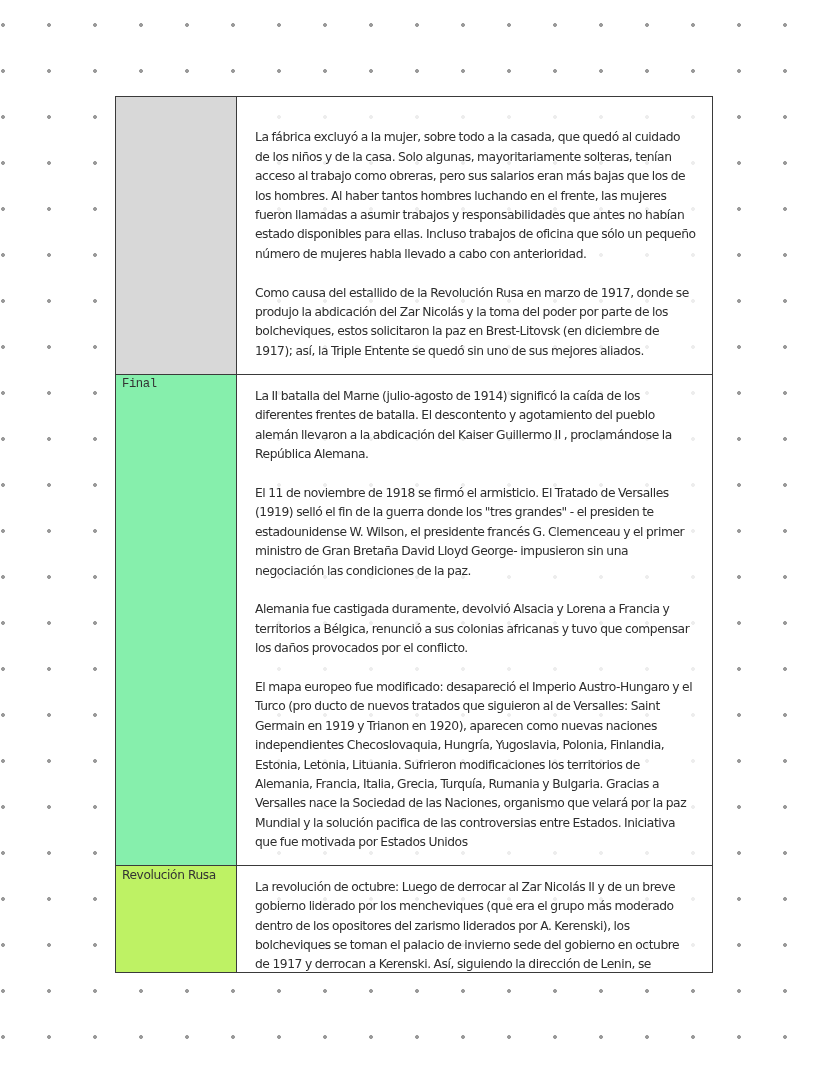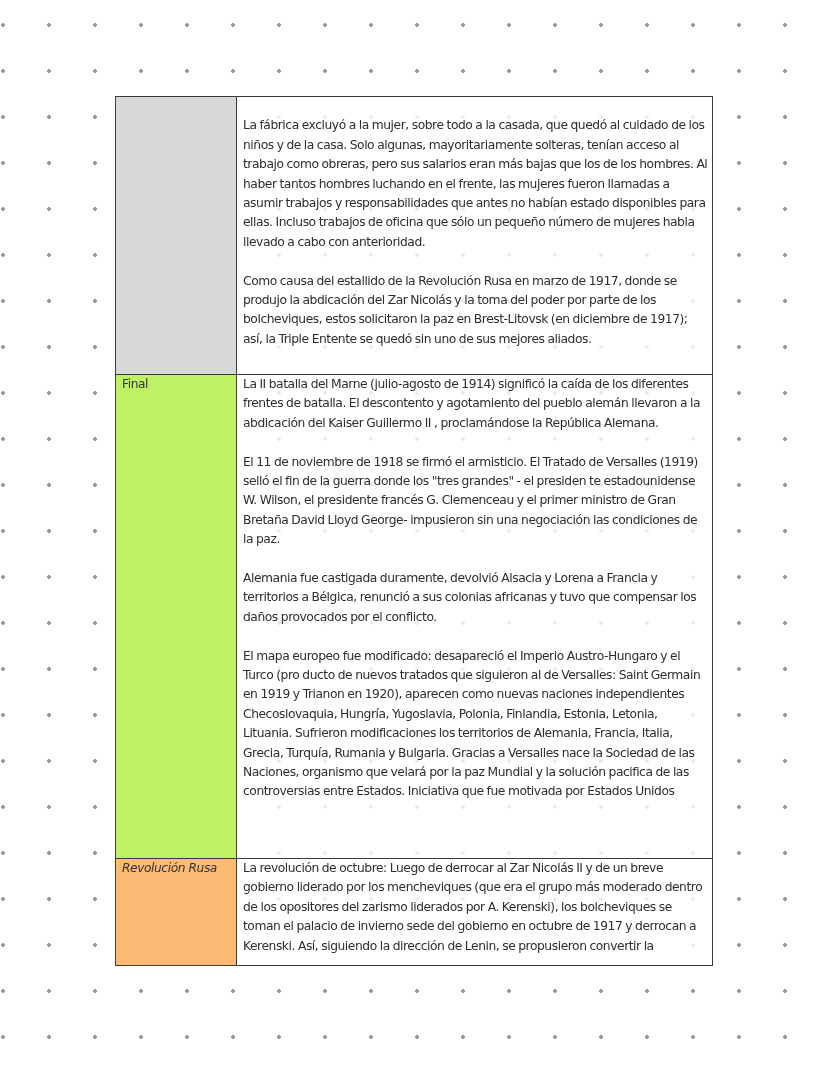--- a/index.html
+++ b/index.html
@@ -42,24 +42,24 @@
     .content-cell {
       padding: 0 4px 0 6px !important;
       font-size: 12.3px;
       line-height: 19.4px;
       letter-spacing: -0.45px;
       word-spacing: -0.5px;
       background: rgba(255,255,255,0.82);
       color: #2e2e2e;
     }
     .row-gray .label-cell { background: #d8d8d8; }
-    .row-light .label-cell { background: #bef264; }
-    .row-pink .label-cell { background: #fdba74; font-style: italic; }
+    .row-light .label-cell { background: #86efac; font-family: Liberation Mono, monospace; }
+    .row-pink .label-cell { background: #bef264; }
     .para {
-      margin: 0;
+      margin: 12px;
       white-space: normal;
     }
     .para + .para { margin-top: 19.4px; }
     .top-pad { height: 19.4px; }
     .row-gray td { height: 277px; }
     .row-light td { height: 483px; }
     .row-pink td { height: 106px; overflow: hidden; }
     .clip {
       height: 106px;
       overflow: hidden;

